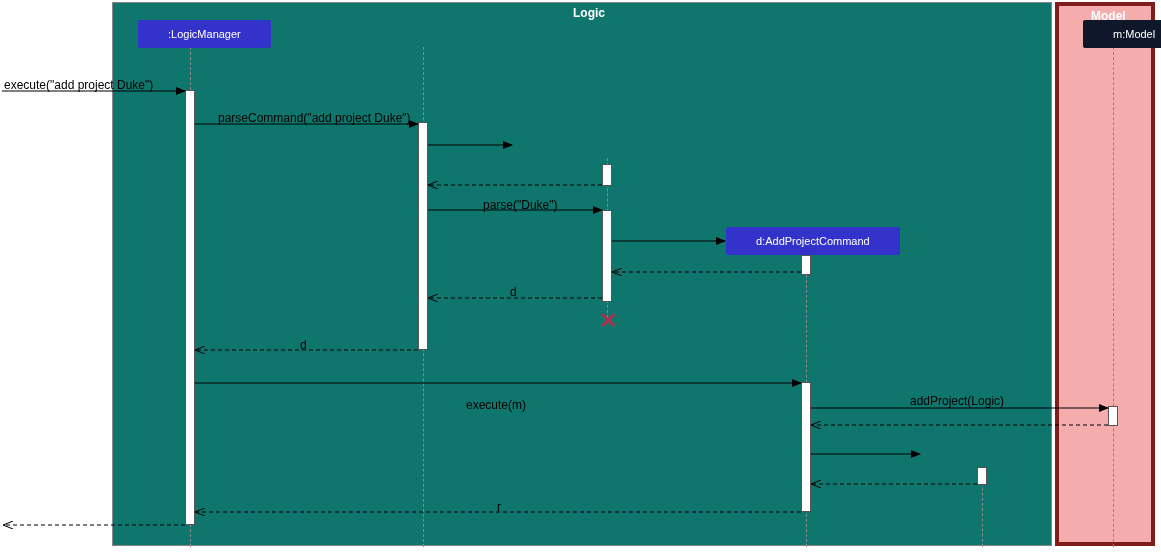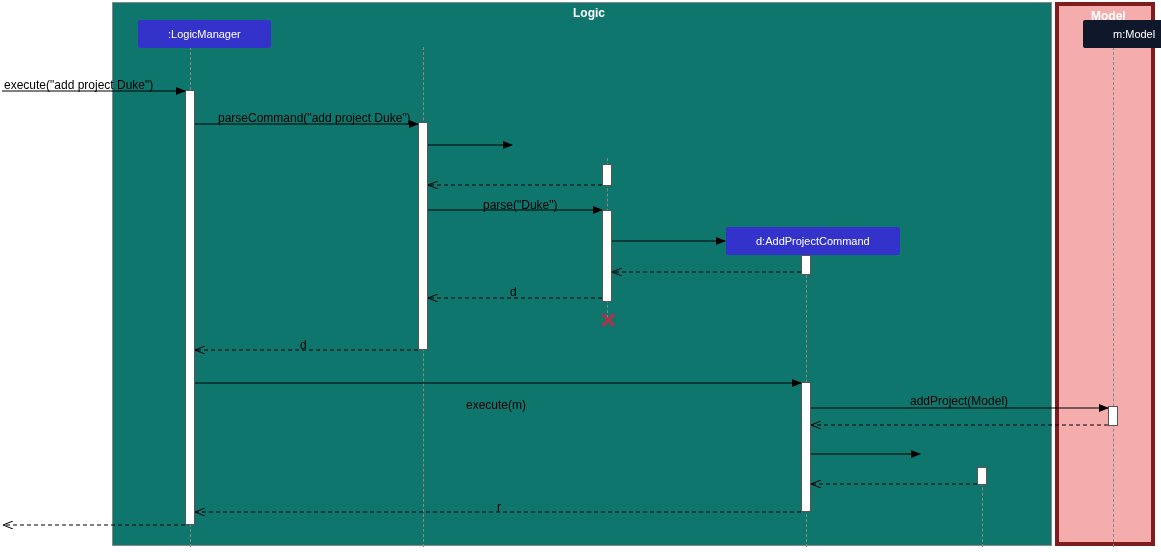--- a/index.html
+++ b/index.html
@@ -115,21 +115,21 @@
   <div class="activation" style="left:1108px; top:406px; height:20px;"></div>
 
   <div class="destroy-x" style="left:599px; top:308px;">✕</div>
 
   <span class="msg-label" style="left:4px; top:78px;">execute("add project Duke")</span>
   <span class="msg-label" style="left:218px; top:111px;">parseCommand("add project Duke")</span>
   <span class="msg-label" style="left:483px; top:198px;">parse("Duke")</span>
   <span class="msg-label" style="left:510px; top:285px;">d</span>
   <span class="msg-label" style="left:300px; top:338px;">d</span>
   <span class="msg-label" style="left:466px; top:370px;margin-top:28px;">execute(m)</span>
-  <span class="msg-label" style="left:910px; top:394px;">addProject(Model)</span>
+  <span class="msg-label" style="left:910px; top:394px;">addProject(Logic)</span>
   <span class="msg-label" style="left:497px; top:500px;">r</span>
 
   <svg class="arrows">
     <defs>
       <marker id="solid-arrow" markerWidth="10" markerHeight="8" refX="9" refY="4" orient="auto">
         <path d="M0,0 L10,4 L0,8 Z" fill="#000"></path>
       </marker>
       <marker id="open-arrow" markerWidth="10" markerHeight="8" refX="9" refY="4" orient="auto">
         <path d="M0,0 L10,4 L0,8" fill="none" stroke="#000" stroke-width="1"></path>
       </marker>

